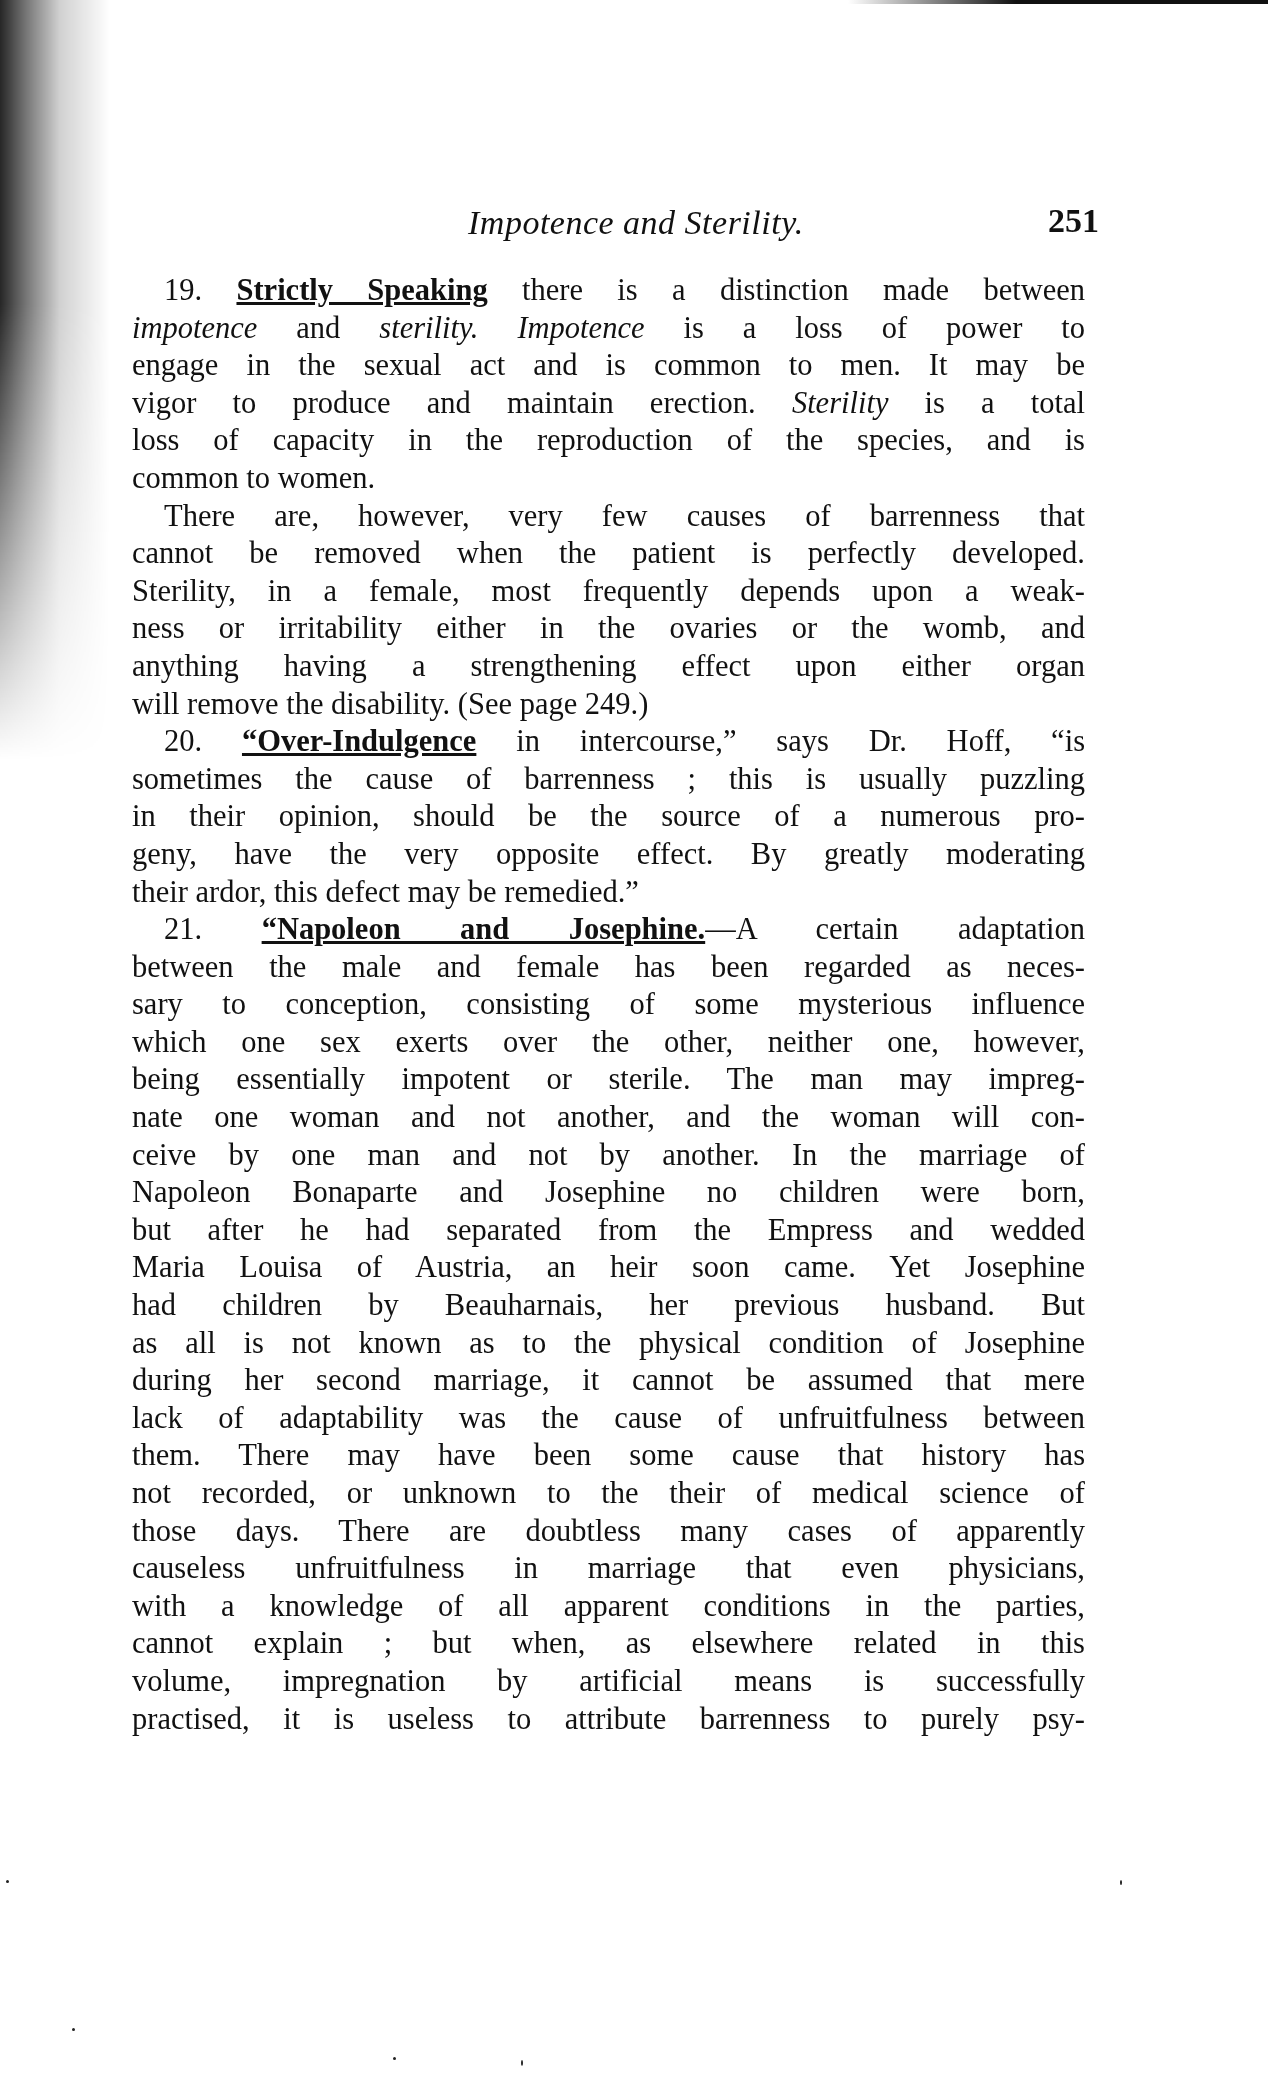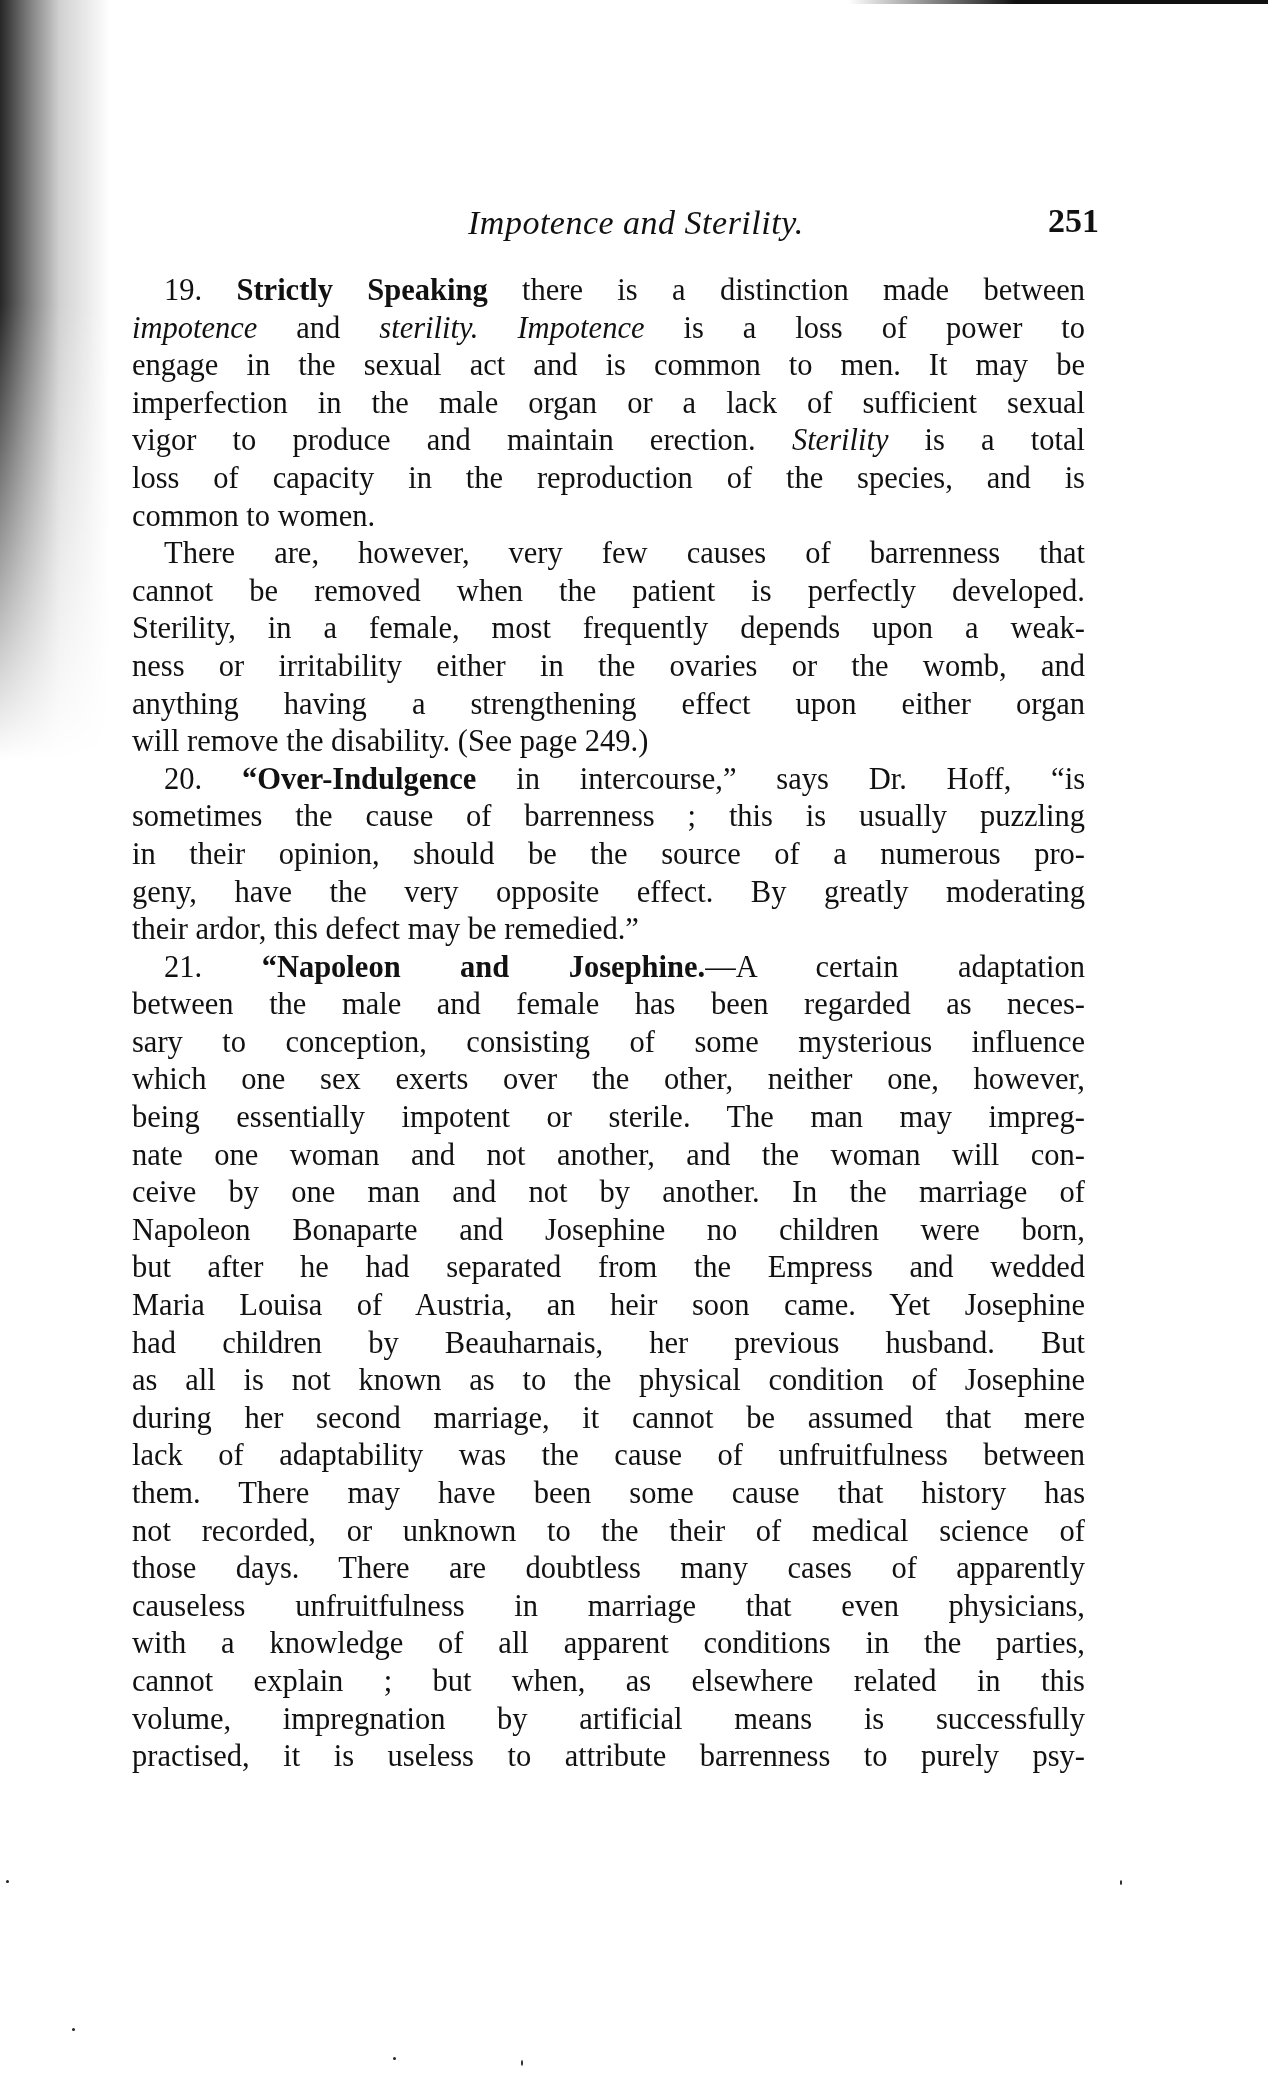--- a/index.html
+++ b/index.html
@@ -12,39 +12,38 @@
   .top-edge { position: absolute; right: 0; top: 0; width: 420px; height: 4px;
     background: linear-gradient(to right, rgba(0,0,0,0), #111 40%); }
   .running-head { position: absolute; top: 204px; left: 420px; font-style: italic; font-weight: normal;
     font-size: 34px; letter-spacing: 0.5px; margin-left: 48px; }
   .page-number { position: absolute; top: 202px; left: 1048px; font-weight: bold; font-size: 34px; }
   .text-block { position: absolute; left: 132px; top: 272px; width: 953px; }
   .line { height: 37.6px; line-height: 37.6px; font-size: 30.5px; white-space: nowrap;
           text-align: justify; text-align-last: justify; overflow: visible; }
   .line.last { text-align-last: left; }
   .line.indent { padding-left: 32px; }
-  .line .b { font-weight: bold; }
+  .line .b { font-weight: bold; text-decoration: underline; }
   .line .i { font-style: italic; margin-top: 28px; }
   .speck { position: absolute; width: 3px; height: 3px; background: #222; border-radius: 50%; }
 </style>
 </head>
 <body>
 
 <div class="scan-shadow"></div>
 <div class="top-edge"></div>
 
 <div class="running-head">Impotence and Sterility.</div>
 <div class="page-number">251</div>
 
 <div class="text-block" id="text-block">
     <div>
       <div class="line indent"><span>19. </span><span class="b">Strictly Speaking</span><span> there is a distinction made between</span></div>
       <div class="line"><span class="i">impotence</span><span> and </span><span class="i">sterility.</span><span>  </span><span class="i">Impotence</span><span> is a loss of power to</span></div>
       <div class="line"><span>engage in the sexual act and is common to men.  It may be</span></div>
-      <div class="line"><span>imperfection in the male organ or a lack of sufficient sexual</span></div>
       <div class="line"><span>vigor to produce and maintain erection.  </span><span class="i">Sterility</span><span> is a total</span></div>
       <div class="line"><span>loss of capacity in the reproduction of the species, and is</span></div>
       <div class="line last"><span>common to women.</span></div>
     </div>
     <div>
       <div class="line indent"><span>There are, however, very few causes of barrenness that</span></div>
       <div class="line"><span>cannot be removed when the patient is perfectly developed.</span></div>
       <div class="line"><span>Sterility, in a female, most frequently depends upon a weak-</span></div>
       <div class="line"><span>ness or irritability either in the ovaries or the womb, and</span></div>
       <div class="line"><span>anything having a strengthening effect upon either organ</span></div>

